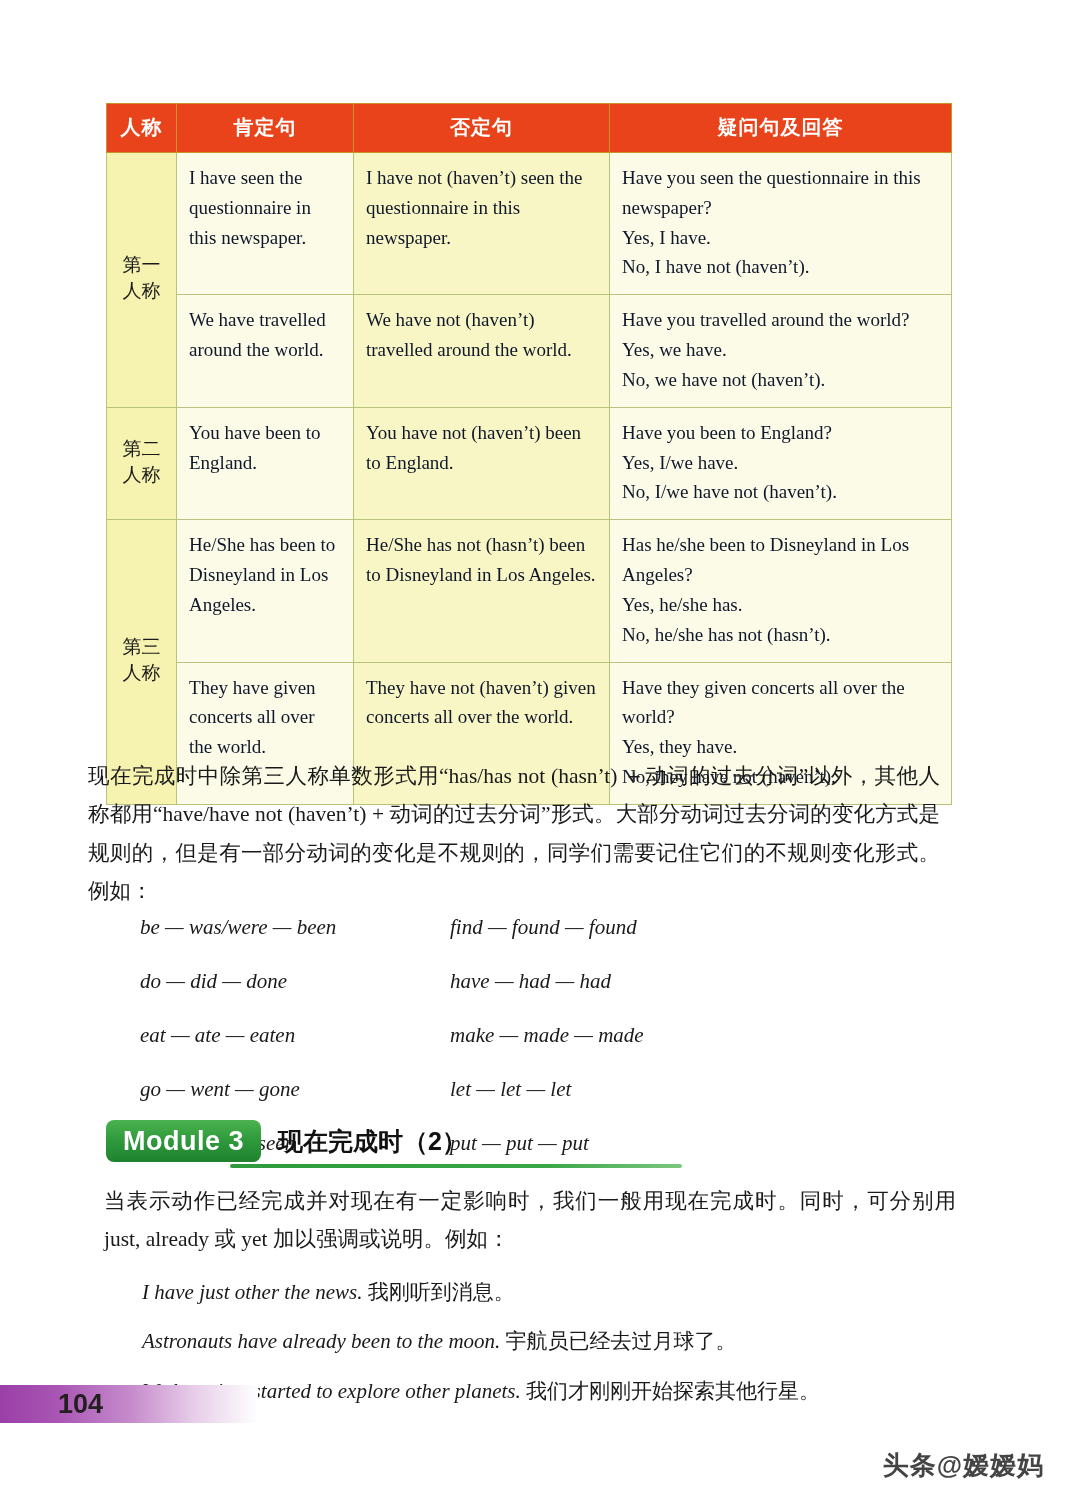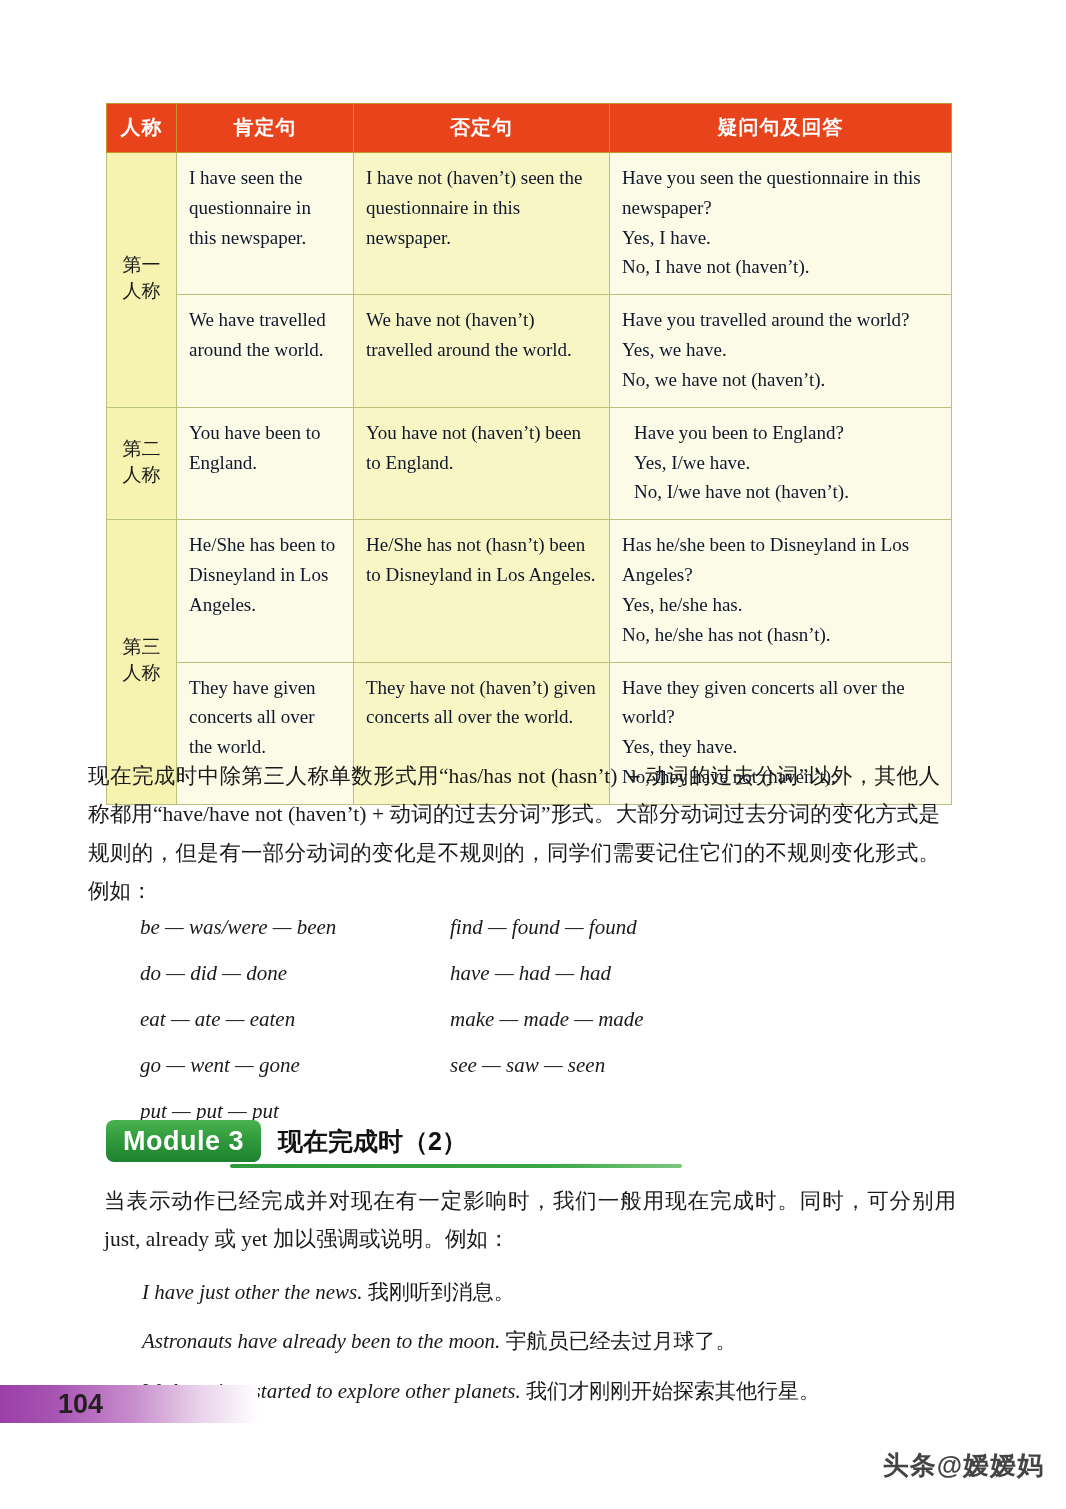--- a/index.html
+++ b/index.html
@@ -79,21 +79,21 @@
   #para-2 { left: 104px; top: 1182px; width: 852px; }
 
   
   .verb-list {
     position: absolute;
     left: 140px;
     top: 908px;
     width: 700px;
     display: grid;
     grid-template-columns: 310px 1fr;
-    row-gap: 8px;
+    row-gap: 16px;
   }
   .verb-item {
     font-style: italic;
     font-size: 21px;
     line-height: 1.81;
     color: #1a1a1a;
     white-space: nowrap;
   }
 
   
@@ -237,21 +237,21 @@
       <tr>
         <td class="person-cell" style="white-space: pre-line;">第二
 人称</td>
         <td class="cell-aff">
             <div class="cell-text">You have been to England.</div>
           </td>
         <td class="cell-neg">
             <div class="cell-text">You have not (haven’t) been to England.</div>
           </td>
         <td class="cell-ques">
-            <div class="cell-text" style="white-space: pre-line; margin-left: 12px;">Have you been to England?
+            <div class="cell-text" style="white-space: pre-line;">Have you been to England?
 Yes, I/we have.
 No, I/we have not (haven’t).</div>
           </td>
       </tr>
       <tr>
         <td class="person-cell" rowspan="2" style="white-space: pre-line;">第三
 人称</td>
         <td class="cell-aff">
             <div class="cell-text">He/She has been to Disneyland in Los Angeles.</div>
           </td>
@@ -283,20 +283,21 @@
   <div class="cn-para" id="para-1">现在完成时中除第三人称单数形式用“has/has not (hasn’t) ＋动词的过去分词”以外，其他人称都用“have/have not (haven’t) + 动词的过去分词”形式。大部分动词过去分词的变化方式是规则的，但是有一部分动词的变化是不规则的，同学们需要记住它们的不规则变化形式。例如：</div>
 
   <div class="verb-list">
     <div class="verb-item">be — was/were — been</div>
     <div class="verb-item">find — found — found</div>
     <div class="verb-item">do — did — done</div>
     <div class="verb-item">have — had — had</div>
     <div class="verb-item">eat — ate — eaten</div>
     <div class="verb-item">make — made — made</div>
     <div class="verb-item">go — went — gone</div>
+    <div class="verb-item">let — let — let</div>
     <div class="verb-item">see — saw — seen</div>
     <div class="verb-item">put — put — put</div>
   </div>
 
   <div class="module-head">
     <div class="module-rule"></div>
     <div class="module-badge">Module 3</div>
     <div class="module-title">现在完成时（2）</div>
   </div>
 

